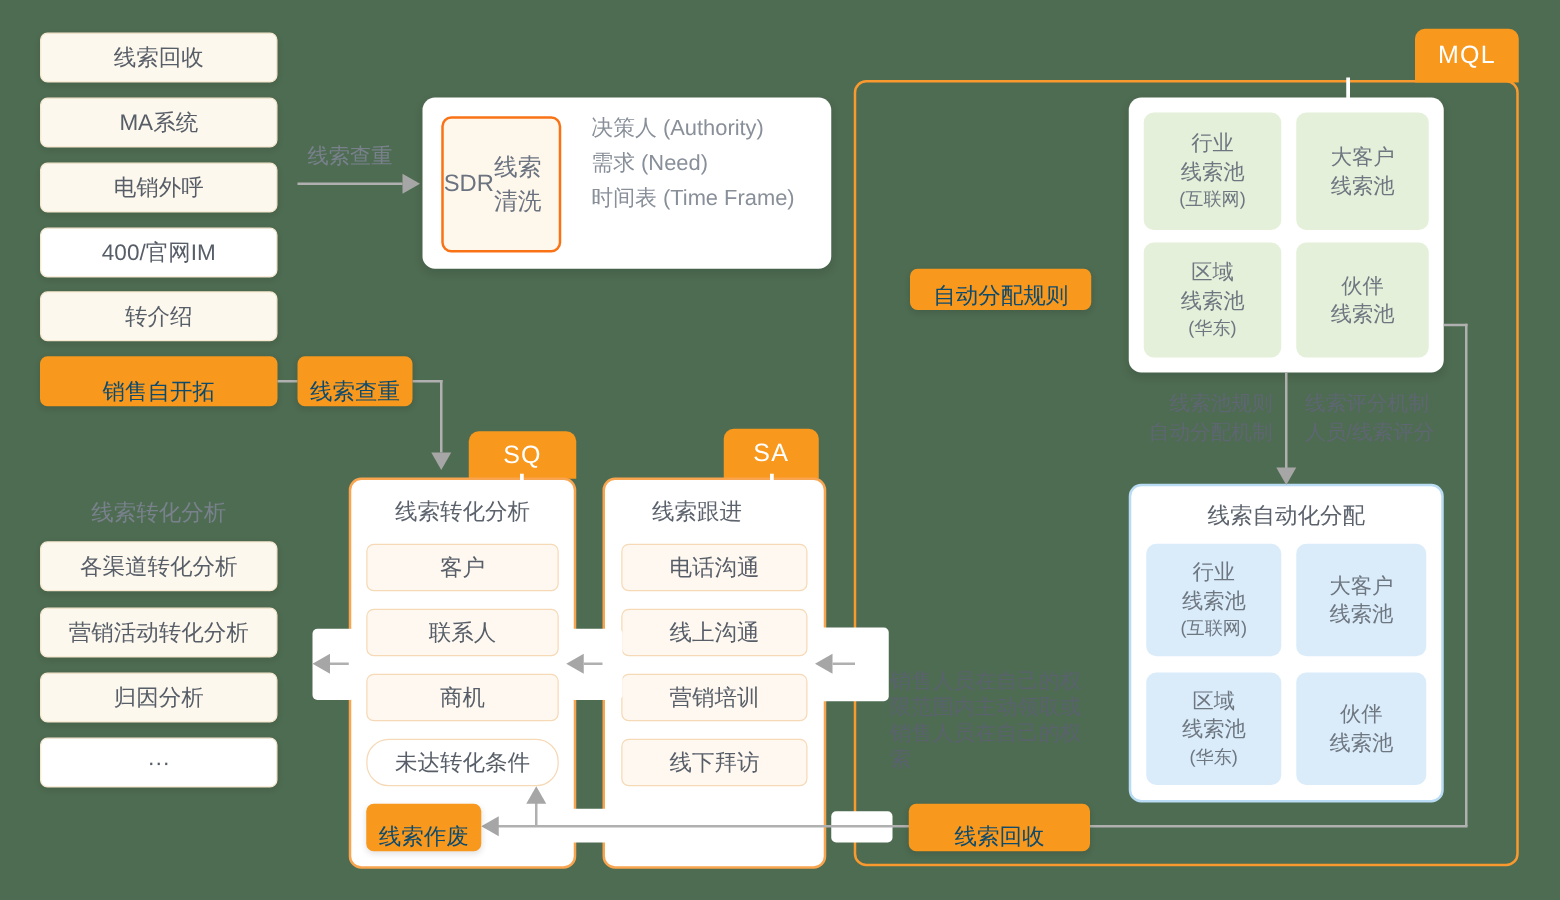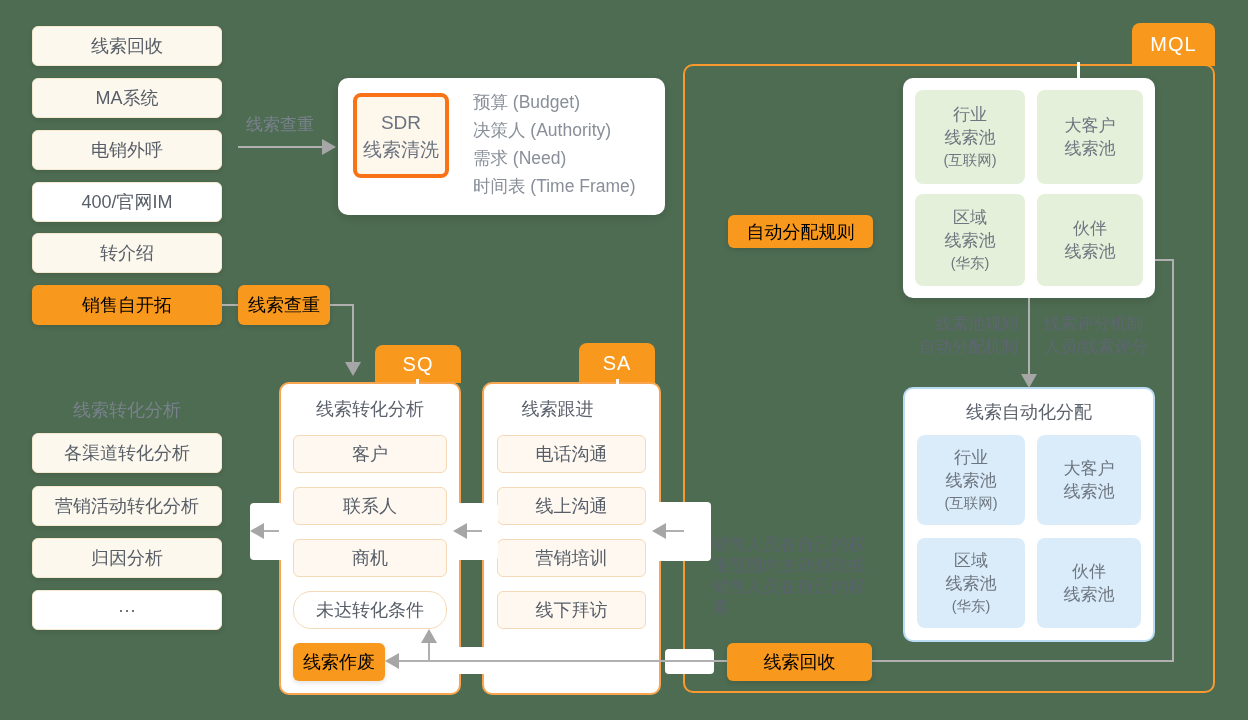--- a/index.html
+++ b/index.html
@@ -4,22 +4,22 @@
 <style>
   html,body{margin:0;padding:0;}
   body{font-family:"Liberation Sans","DejaVu Sans",sans-serif;}
   #stage{position:relative;width:1248px;height:720px;background:#4E6C52;overflow:hidden;}
   .abs{position:absolute;box-sizing:border-box;}
   
   .src{left:32px;width:190px;height:40px;background:#FDF8ED;border:1px solid #F7E8D0;
        border-radius:6px;color:#575E68;font-size:18px;display:flex;align-items:center;
        justify-content:center;box-shadow:0 2px 5px rgba(0,0,0,0.10);}
   .src.white{background:#FFFFFF;}
-  .orangebox{background:#F8981D;color:#000000;border-radius:6px;display:flex;
-       align-items:center;justify-content:center;font-size:18px;box-shadow:0 2px 5px rgba(0,0,0,0.12);}
+  .orangebox{background:#F8981D;color:#0c4a6e;border-radius:6px;display:flex;
+       align-items:flex-end;justify-content:center;font-size:18px;box-shadow:0 2px 5px rgba(0,0,0,0.12);}
   
   .card{background:#FFFFFF;border-radius:10px;box-shadow:0 3px 8px rgba(0,0,0,0.12);}
   .ocard{background:#FFFFFF;border:2px solid #F9A44F;border-radius:10px;}
   .card-title{position:absolute;left:0;right:0;text-align:center;color:#5B626C;font-size:18px;}
   .item{background:#FEF8F0;border:1px solid #F6D9B6;border-radius:6px;color:#575E68;
         font-size:18px;display:flex;align-items:center;justify-content:center;}
   .item.white{background:#FFFFFF;}
   
   .tag{background:#F8981D;color:#FFFFFF;border-radius:8px 8px 0 0;display:flex;
        align-items:center;justify-content:center;font-size:20px;letter-spacing:1px;}
@@ -83,27 +83,26 @@
       <span>营销活动转化分析</span>
     </div>
   <div class="abs src" style="top:538px;">
       <span>归因分析</span>
     </div>
   <div class="abs src white" style="top:590px;">
       <span>···</span>
     </div>
 
   <div class="abs card" style="left:338px;top:78px;width:327px;height:137px;"></div>
-  <div class="abs" style="left:353px;top:93px;width:96px;height:85px;background:#FEF7EC;border:4px solid #f97316;border-radius:8px;
-              display:flex;flex-direction:column;align-items:center;justify-content:center;color:#6B7380;font-size:19px;line-height:27px;">
+  <div class="abs" style="left:353px;top:93px;width:96px;height:109px;background:#FEF7EC;border:2px solid #f97316;border-radius:8px;
+              display:flex;flex-direction:row;align-items:center;justify-content:center;color:#6B7380;font-size:19px;line-height:27px;">
     <span>SDR</span>
     <span>线索清洗</span>
   </div>
   <div class="abs" style="left:473px;top:88px;color:#888F99;font-size:17.5px;line-height:28px;">
-    <div>预算 (Budget)</div>
     <div>决策人 (Authority)</div>
     <div>需求 (Need)</div>
     <div>时间表 (Time Frame)</div>
   </div>
 
   <div class="abs tag" style="left:375px;top:345px;width:86px;height:38px;">
     <span>SQ</span>
   </div>
   <div class="abs tag" style="left:579px;top:343px;width:76px;height:40px;">
     <span>SA</span>

